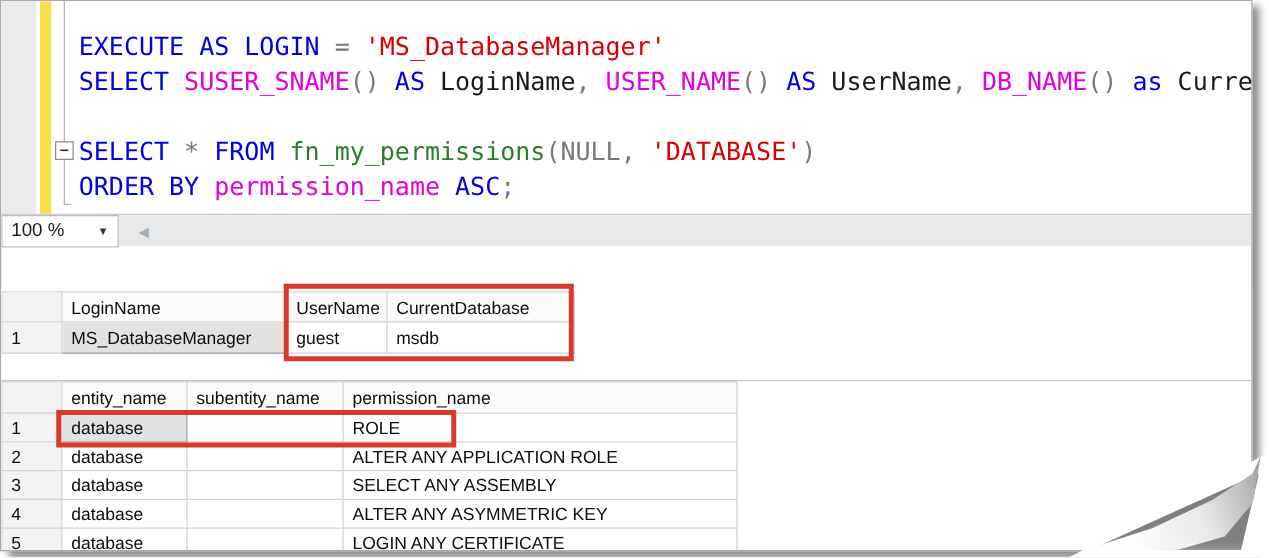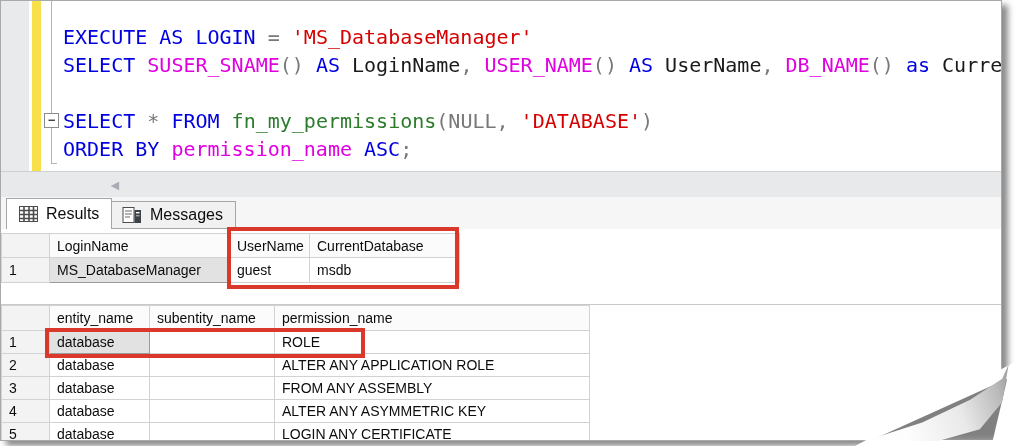--- a/index.html
+++ b/index.html
@@ -79,48 +79,29 @@
     <div class="editor">
       <div class="gutter"></div>
       <div class="change-bar" style="background: rgb(247, 224, 75);"></div>
       <div class="outline-guide"></div>
       <div class="outline-foot"></div>
       <div class="collapse-box">−</div>
       <div class="code" id="code-lines"><div class="code-line"><span style="color: rgb(0, 0, 224);">EXECUTE AS LOGIN </span><span style="color: rgb(120, 120, 120);">= </span><span style="color: rgb(214, 0, 0);">'MS_DatabaseManager'</span></div><div class="code-line"><span style="color: rgb(0, 0, 224);">SELECT </span><span style="color: rgb(224, 0, 224);">SUSER_SNAME</span><span style="color: rgb(120, 120, 120);">() </span><span style="color: rgb(0, 0, 224);">AS </span><span style="color: rgb(26, 26, 26);">LoginName</span><span style="color: rgb(120, 120, 120);">, </span><span style="color: rgb(224, 0, 224);">USER_NAME</span><span style="color: rgb(120, 120, 120);">() </span><span style="color: rgb(0, 0, 224);">AS </span><span style="color: rgb(26, 26, 26);">UserName</span><span style="color: rgb(120, 120, 120);">, </span><span style="color: rgb(224, 0, 224);">DB_NAME</span><span style="color: rgb(120, 120, 120);">() </span><span style="color: rgb(0, 0, 224);">as </span><span style="color: rgb(26, 26, 26);">CurrentDatabase</span></div><div class="code-line"></div><div class="code-line"><span style="color: rgb(0, 0, 224);">SELECT </span><span style="color: rgb(120, 120, 120);">* </span><span style="color: rgb(0, 0, 224);">FROM </span><span style="color: rgb(44, 124, 44);">fn_my_permissions</span><span style="color: rgb(120, 120, 120);">(NULL, </span><span style="color: rgb(214, 0, 0);">'DATABASE'</span><span style="color: rgb(120, 120, 120);">)</span></div><div class="code-line"><span style="color: rgb(0, 0, 224);">ORDER BY </span><span style="color: rgb(224, 0, 224);">permission_name </span><span style="color: rgb(0, 0, 224);">ASC</span><span style="color: rgb(120, 120, 120);">;</span></div></div>
     </div>
 
     <div class="editor-statusbar">
+      <div class="zoom-box">
+        <span>100 %</span>
+        <span class="zoom-caret">▼</span>
+      </div>
       <div class="hscroll">
         <span class="scroll-arrow">◄</span>
       </div>
     </div>
 
-    <div class="tabbar">
-      <div class="tab active">
-        <span class="icon">
-          <svg width="19" height="16" viewBox="0 0 19 16">
-            <rect x="0.5" y="0.5" width="18" height="15" fill="#ffffff" stroke="#4d4d4d"></rect>
-            <path d="M0 4.5h19M0 8.5h19M0 12.5h19M5 0v16M10 0v16M14.5 0v16" stroke="#4d4d4d" stroke-width="1.6" fill="none"></path>
-          </svg>
-        </span>
-        <span>Results</span>
-      </div>
-      <div class="tab inactive">
-        <span class="icon">
-          <svg width="20" height="18" viewBox="0 0 20 18">
-            <rect x="1" y="1.5" width="11" height="15" fill="#ffffff" stroke="#4d4d4d"></rect>
-            <path d="M3 5h7M3 8h7M3 11h5" stroke="#6b6b6b" stroke-width="1.2"></path>
-            <rect x="12.5" y="4" width="6.5" height="13" fill="#3d4247"></rect>
-            <rect x="14" y="6" width="3.5" height="1.4" fill="#ffffff"></rect>
-            <rect x="14" y="9" width="3.5" height="1.4" fill="#9aa0a6"></rect>
-          </svg>
-        </span>
-        <span>Messages</span>
-      </div>
-    </div>
 
     <div class="results-pane">
       <table id="grid1">
         <colgroup>
             <col style="width:48px">
             <col style="width:180px">
             <col style="width:80px">
             <col style="width:150px">
           </colgroup>
         <thead id="g1h">
@@ -166,21 +147,21 @@
             <tr>
               <td class="rownum">2</td>
               <td>database</td>
               <td></td>
               <td>ALTER ANY APPLICATION ROLE</td>
             </tr>
             <tr>
               <td class="rownum">3</td>
               <td>database</td>
               <td></td>
-              <td>FROM ANY ASSEMBLY</td>
+              <td>SELECT ANY ASSEMBLY</td>
             </tr>
             <tr>
               <td class="rownum">4</td>
               <td>database</td>
               <td></td>
               <td>ALTER ANY ASYMMETRIC KEY</td>
             </tr>
             <tr>
               <td class="rownum">5</td>
               <td>database</td>

